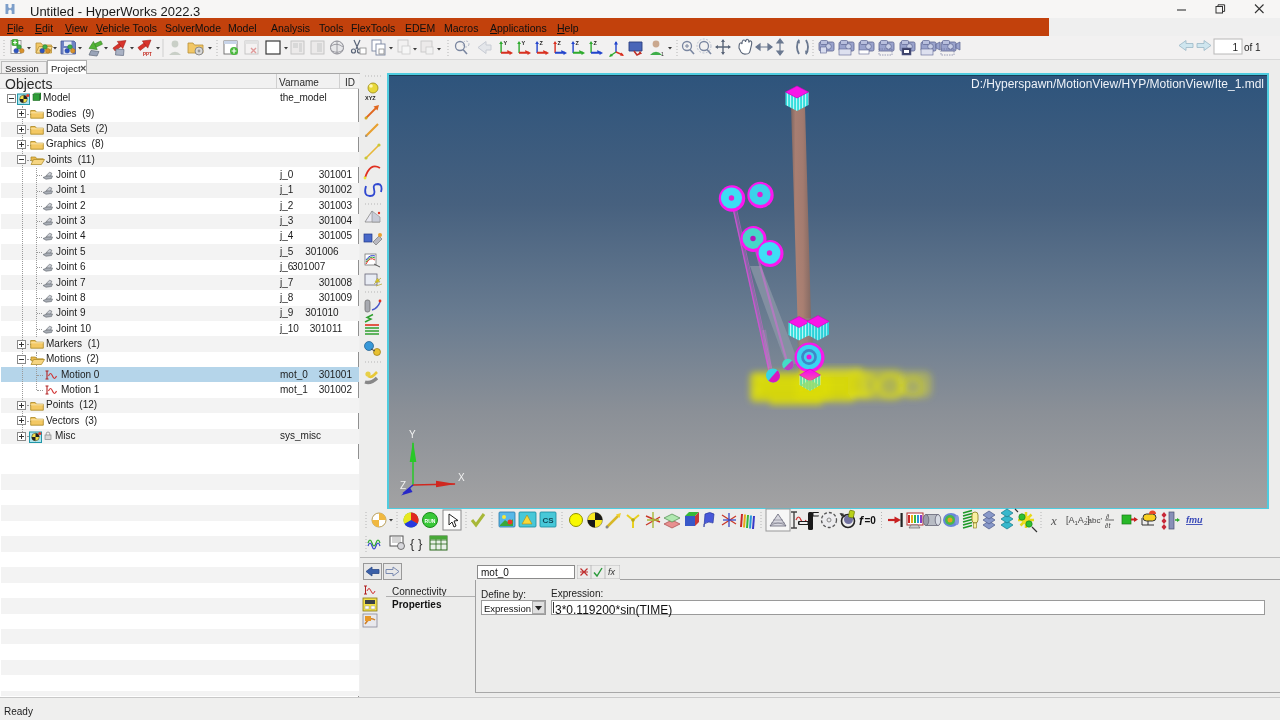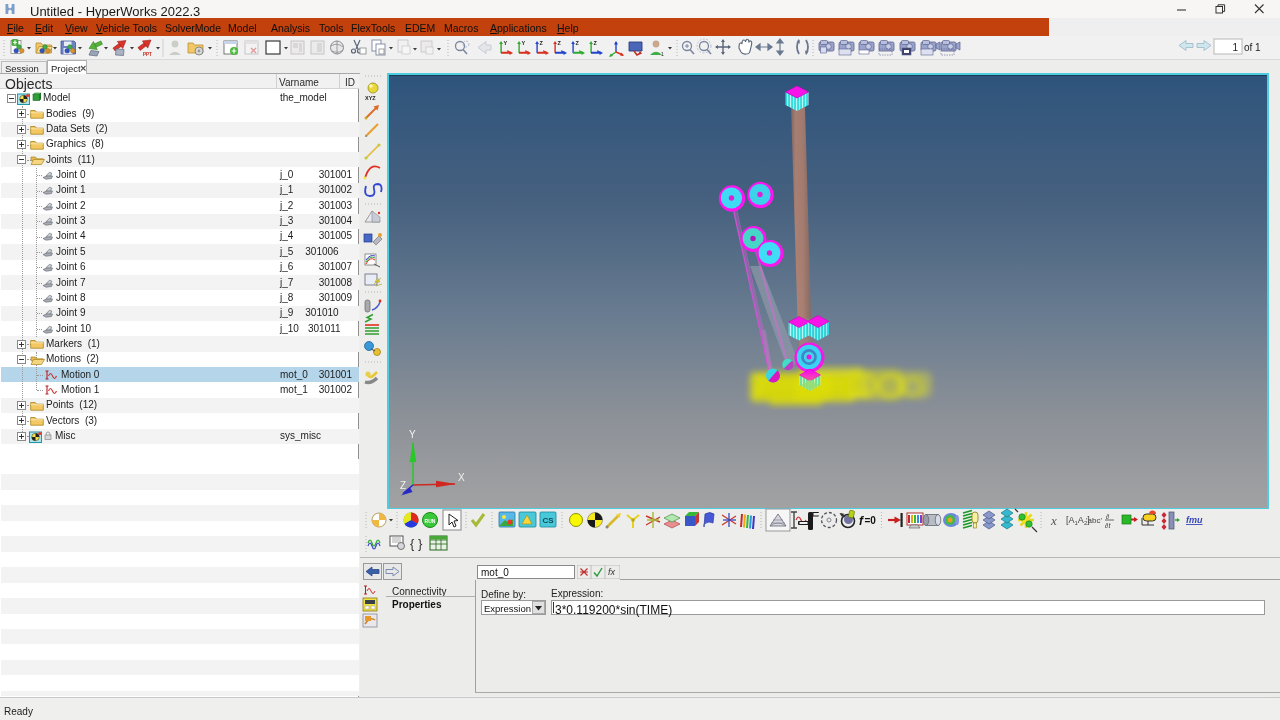--- a/index.html
+++ b/index.html
@@ -371,21 +371,21 @@
 <span class="abs" style="left:56px;top:245.8px">Joint 5</span>
 <span class="abs" style="left:280px;top:245.8px">j_5</span>
 <span class="abs" style="left:292px;top:245.8px;width:60px;text-align:center">301006</span>
 <div class="abs" style="left:37px;top:267px;width:5px;height:1px;border-top:1px dotted #9a9a9a"></div>
 <svg class="abs" style="left:42px;top:263.15px" width="12" height="9">
     <path d="M1 6.5 L6 4.5 L10.5 5 L9.5 7.5 L4 8.2 Z" fill="#a8adb5" stroke="#5f646c" stroke-width=".6"></path>
     <path d="M4 4.8 L7.5 1.2 L9.8 2.2 L8.5 5 Z" fill="#c9cdd4" stroke="#5f646c" stroke-width=".6"></path>
   </svg>
 <span class="abs" style="left:56px;top:261.1px">Joint 6</span>
 <span class="abs" style="left:280px;top:261.1px">j_6</span>
-<span class="abs" style="left:292px;top:261.1px;width:60px;text-align:right">301007</span>
+<span class="abs" style="left:292px;top:261.1px;width:60px;text-align:left">301007</span>
 <div class="abs" style="left:37px;top:283px;width:5px;height:1px;border-top:1px dotted #9a9a9a"></div>
 <svg class="abs" style="left:42px;top:278.5px" width="12" height="9">
     <path d="M1 6.5 L6 4.5 L10.5 5 L9.5 7.5 L4 8.2 Z" fill="#a8adb5" stroke="#5f646c" stroke-width=".6"></path>
     <path d="M4 4.8 L7.5 1.2 L9.8 2.2 L8.5 5 Z" fill="#c9cdd4" stroke="#5f646c" stroke-width=".6"></path>
   </svg>
 <span class="abs" style="left:56px;top:276.5px">Joint 7</span>
 <span class="abs" style="left:280px;top:276.5px">j_7</span>
 <span class="abs" style="left:292px;top:276.5px;width:60px;text-align:right">301008</span>
 <div class="abs" style="left:37px;top:298px;width:5px;height:1px;border-top:1px dotted #9a9a9a"></div>
 <svg class="abs" style="left:42px;top:293.84999999999997px" width="12" height="9">
@@ -403,21 +403,21 @@
 <span class="abs" style="left:56px;top:307.2px">Joint 9</span>
 <span class="abs" style="left:280px;top:307.2px">j_9</span>
 <span class="abs" style="left:292px;top:307.2px;width:60px;text-align:center">301010</span>
 <div class="abs" style="left:37px;top:329px;width:5px;height:1px;border-top:1px dotted #9a9a9a"></div>
 <svg class="abs" style="left:42px;top:324.55px" width="12" height="9">
     <path d="M1 6.5 L6 4.5 L10.5 5 L9.5 7.5 L4 8.2 Z" fill="#a8adb5" stroke="#5f646c" stroke-width=".6"></path>
     <path d="M4 4.8 L7.5 1.2 L9.8 2.2 L8.5 5 Z" fill="#c9cdd4" stroke="#5f646c" stroke-width=".6"></path>
   </svg>
 <span class="abs" style="left:56px;top:322.6px">Joint 10</span>
 <span class="abs" style="left:280px;top:322.6px">j_10</span>
-<span class="abs" style="left:308px;top:322.6px;width:60px;text-align:left">301011</span>
+<span class="abs" style="left:296px;top:322.6px;width:60px;text-align:center">301011</span>
 <div class="abs" style="left:27px;top:344px;width:4px;height:1px;border-top:1px dotted #9a9a9a"></div>
 <svg class="abs" style="left:17px;top:339.575px" width="9" height="9">
     <rect x="0.5" y="0.5" width="8" height="8" fill="#fff" stroke="#898989"></rect>
     <line x1="2" y1="4.5" x2="7" y2="4.5" stroke="#333" stroke-width="1"></line>
     <line x1="4.5" y1="2" x2="4.5" y2="7" stroke="#333" stroke-width="1"></line>
   </svg>
 <svg class="abs" style="left:30px;top:338.4px" width="14" height="11">
     <path d="M.7 2.5 l4.5 0 l1.3 1.7 l6.8 0 l0 6 l-12.6 0 z" fill="#f3c863" stroke="#a8851f" stroke-width=".8"></path>
     <path d="M.7 4.8 h12.6" stroke="#fbe4a8" stroke-width="1"></path>
   </svg>
@@ -540,20 +540,21 @@
     <path d="M11 275 l4 2" stroke="#444" stroke-width="1"></path>
     <g stroke="#b5b5b5" stroke-dasharray="1,2">
       <line x1="5" y1="288" x2="21" y2="288"></line>
     </g>
     <path d="M5 308 q6 2 12-4" fill="none" stroke="#888" stroke-width="3.4"></path>
     <path d="M8 302 q3 2 6-1 l3-3" fill="none" stroke="#e8c838" stroke-width="2.6"></path>
     <circle cx="8" cy="300" r="2.6" fill="#e8d048"></circle>
   </svg>
 <div class="abs" style="left:387px;top:73px;width:882px;height:437px;border:2px solid #4fccdf;background:linear-gradient(180deg,#2e547c 0%,#47617f 30%,#687b90 55%,#8b9097 78%,#a2a2a3 100%)">
 <div class="abs" style="left:0;top:0;width:878px;height:1px;background:#173c55"></div>
+<span class="abs" style="right:3px;top:2px;font-size:12px;color:#eef2f8">D:/Hyperspawn/MotionView/HYP/MotionView/Ite_1.mdl</span>
 </div>
 <svg class="abs" style="left:389px;top:75px" width="878" height="433" viewBox="389 75 878 433">
     <defs>
       <linearGradient id="colg" x1="0" y1="0" x2="1" y2="0">
         <stop offset="0" stop-color="#8a685c"></stop>
         <stop offset="0.22" stop-color="#bc8570"></stop>
         <stop offset="0.6" stop-color="#b5806c"></stop>
         <stop offset="1" stop-color="#8a685c"></stop>
       </linearGradient>
       <pattern id="ribs" width="3" height="6" patternUnits="userSpaceOnUse">

